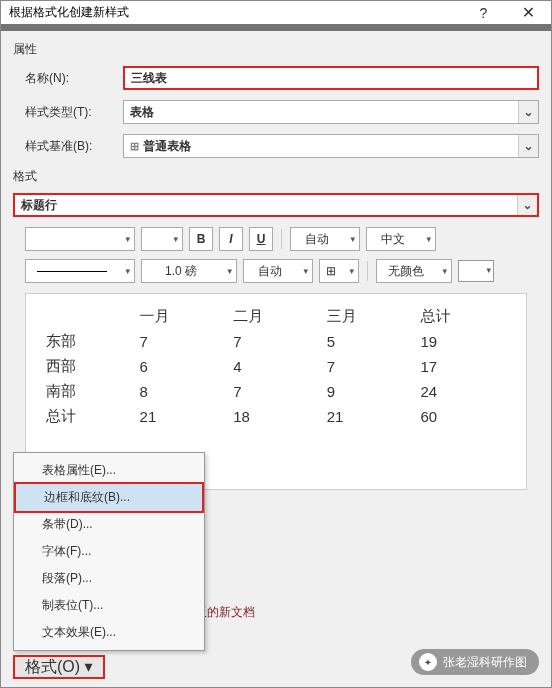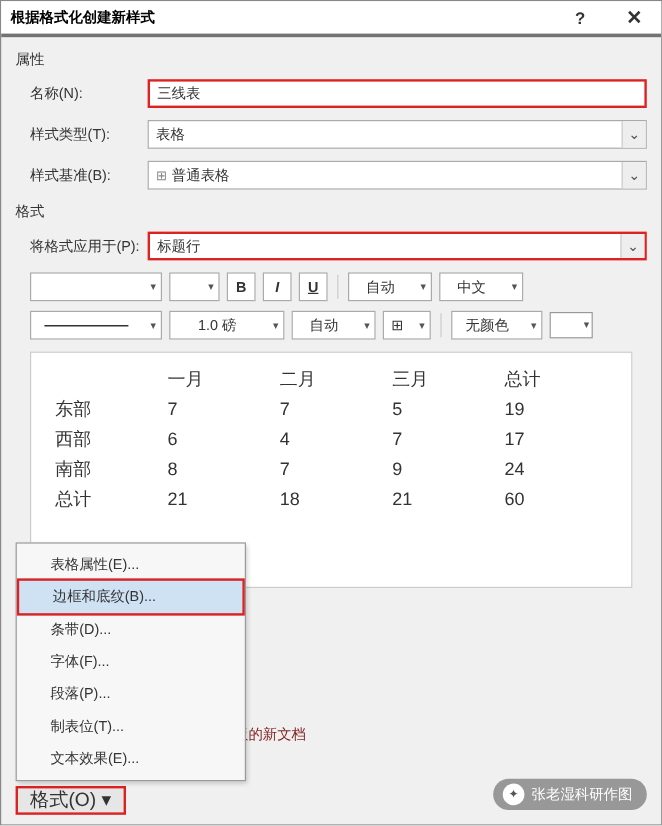--- a/index.html
+++ b/index.html
@@ -1,26 +1,26 @@
 <!DOCTYPE html>
 <html><head>
 <meta charset="utf-8">
 <style>
 * { box-sizing: border-box; margin: 0; padding: 0; font-family: "Microsoft YaHei", sans-serif; }
 body { background: #fff; width: 552px; height: 688px; position: relative; overflow: hidden; }
 .dlg { width: 552px; height: 688px; border: 1px solid #888; background: #f0f0f0; display: flex; flex-direction: column; }
-.titlebar { height: 30px; background: #fff; display: flex; align-items: center; padding: 0 0 0 8px; font-size: 12px; border-bottom: 3px solid #737373; font-weight: bold; }
+.titlebar { height: 30px; background: #fff; display: flex; align-items: center; padding: 0 0 0 8px; font-size: 12px; border-bottom: 7px solid #737373; }
 .titlebar .ttl { flex: 1; }
 .titlebar .btn { width: 45px; height: 30px; display: flex; align-items: center; justify-content: center; font-size: 14px; color: #333; }
 .titlebar .btn.close { font-size: 16px; }
 .body { flex: 1; padding: 6px 12px 8px 12px; font-size: 12px; color: #333; position: relative; }
 .section-label { font-size: 12px; margin: 4px 0 8px 0; }
 .row { display: flex; align-items: center; margin-bottom: 10px; }
 .lbl { width: 110px; padding-left: 12px; }
-.field { flex: 1; }
+.field { flex: 1; font-weight: bold; }
 .input, .combo { width: 100%; height: 24px; border: 1px solid #aaa; background: #fff; padding: 0 6px; font-size: 12px; display: flex; align-items: center; position: relative; }
 .redbox { border: 2px solid #d22 !important; }
 .combo .arrow { position: absolute; right: 0; top: 0; width: 20px; height: 100%; display: flex; align-items: center; justify-content: center; color: #555; border-left: 1px solid #ccc; background: #eee; }
 .combo .ico { margin-right: 4px; color: #888; font-size: 11px; }
 .toolbar { display: flex; align-items: center; gap: 6px; margin: 8px 0 8px 12px; }
 .tb-cell { height: 24px; border: 1px solid #aaa; background: #fff; display: flex; align-items: center; justify-content: center; font-size: 12px; position: relative; }
 .tb-combo { padding: 0 22px 0 6px; }
 .tb-combo .ar { position: absolute; right: 4px; font-size: 9px; color: #555; }
 .sep { width: 1px; height: 20px; background: #ccc; margin: 0 2px; }
 .btn-i { width: 24px; font-weight: bold; }
@@ -77,21 +77,20 @@
             <span class="ico">⊞</span>
             <span>普通表格</span>
             <span class="arrow">⌄</span>
           </div>
         </div>
     </div>
 
     <div class="section-label">格式</div>
 
     <div class="row">
-      <div class="lbl"><span>将格式应用于(P):</span></div>
       <div class="field">
           <div class="combo redbox">
             <span>标题行</span>
             <span class="arrow">⌄</span>
           </div>
         </div>
     </div>
 
     <div class="toolbar">
       <div class="tb-cell tb-combo" style="width:110px">

